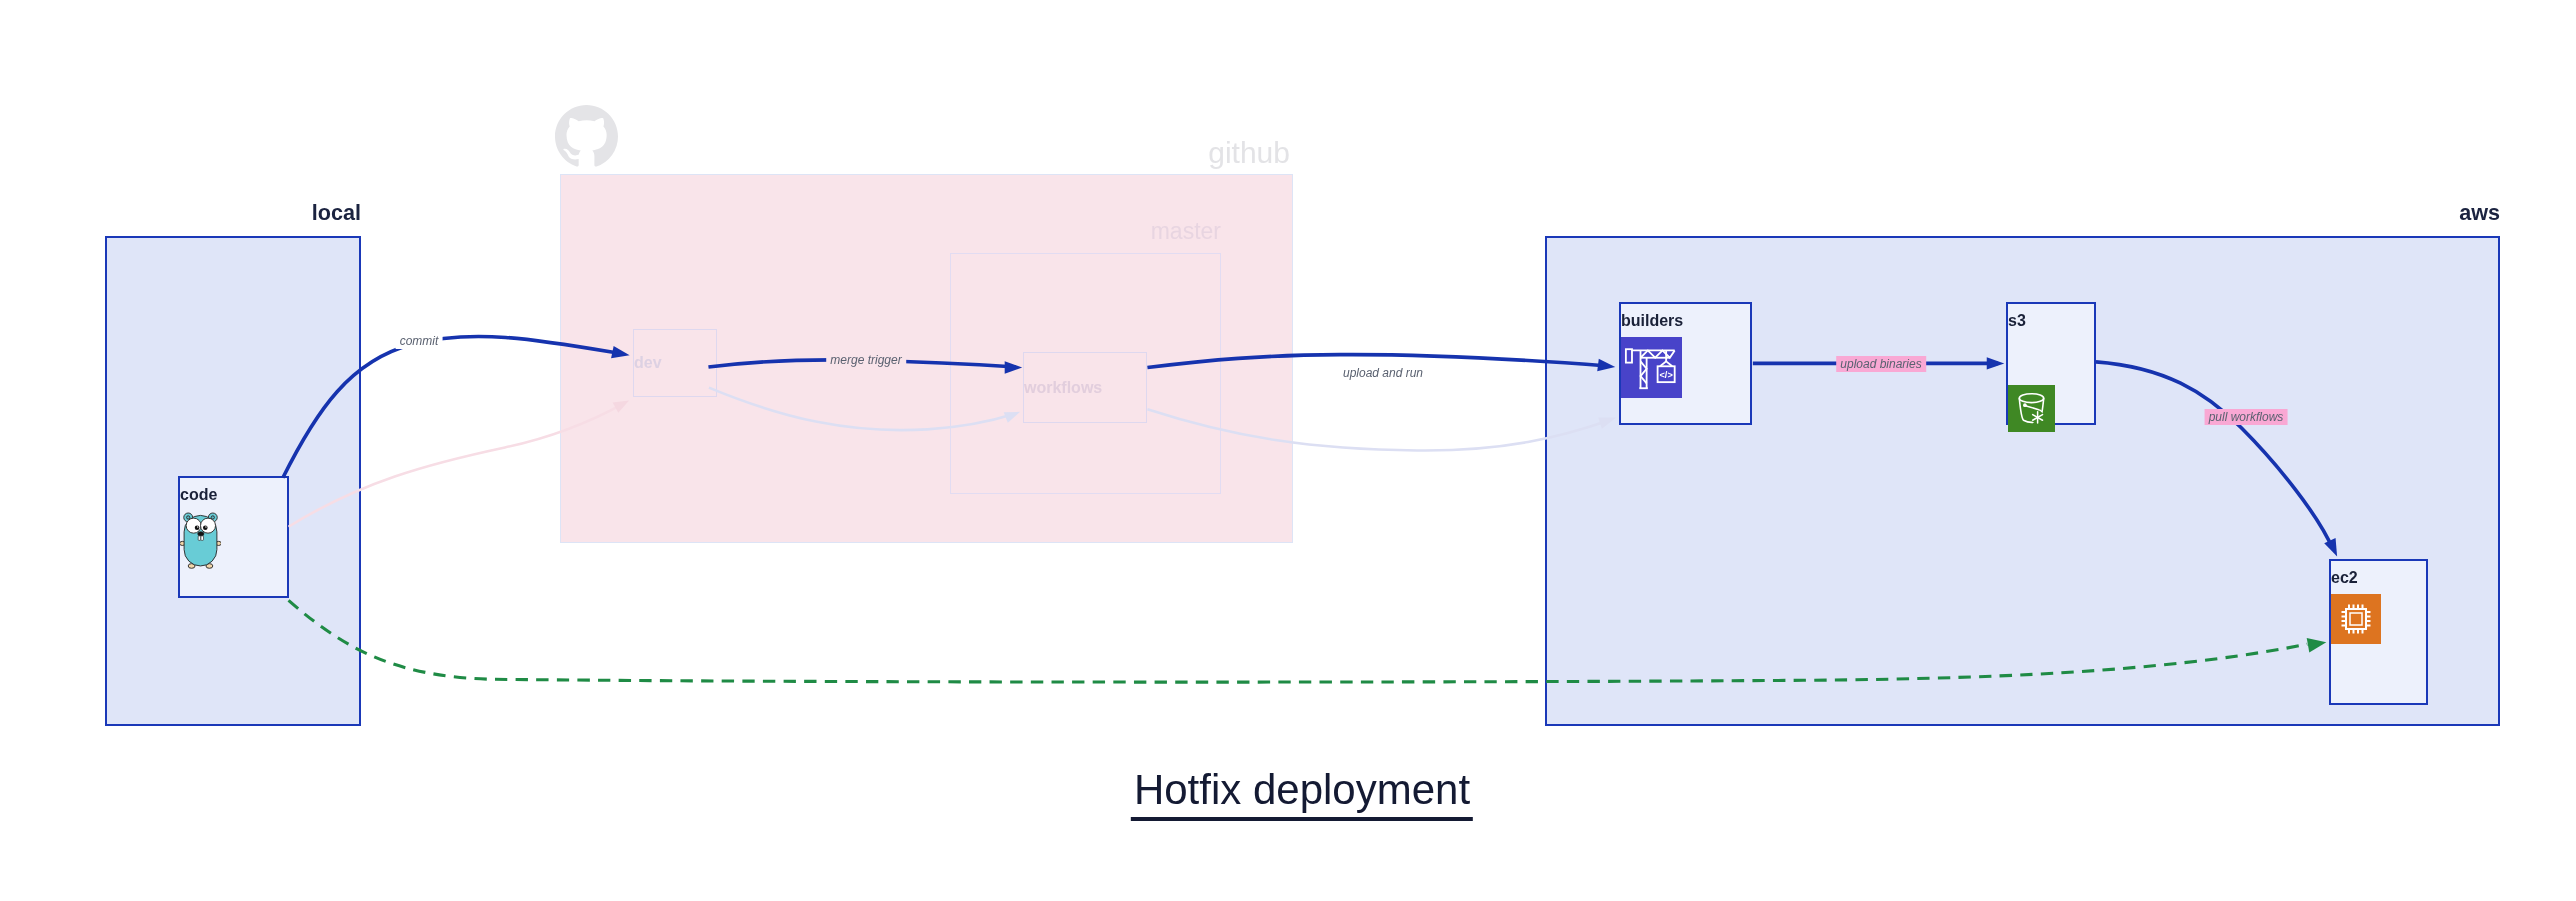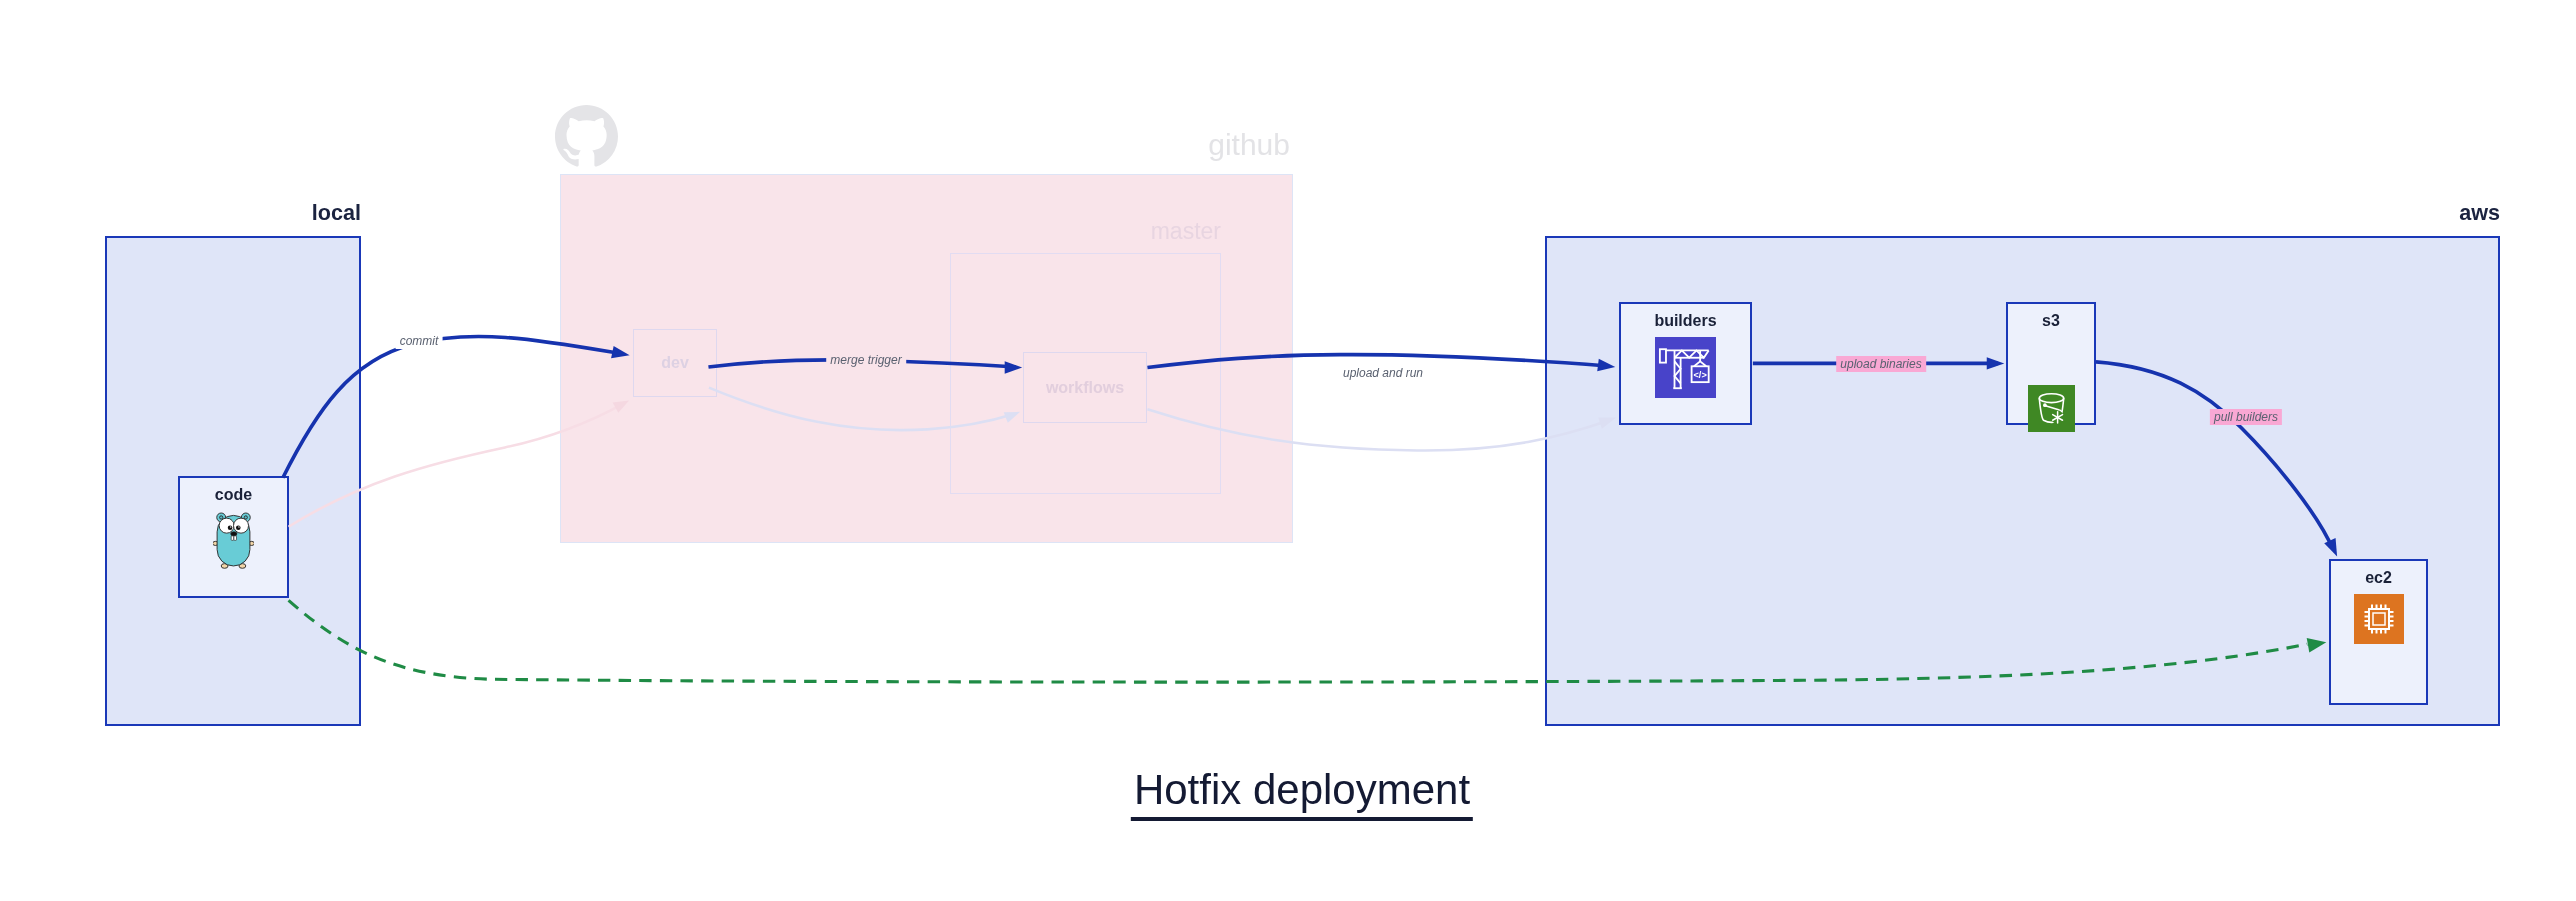--- a/index.html
+++ b/index.html
@@ -11,21 +11,21 @@
   
   .zone{position:absolute;box-sizing:border-box;}
   .zone.local,.zone.aws{background:#dfe5f8;border:2.6px solid #1a38b8;}
   .zone.github{background:#f9e4ea;border:1.5px solid #dde4f6;}
   .zone-label{position:absolute;text-align:right;font-size:21.6px;font-weight:600;color:#1b2340;}
   .zone-label.faded-big{font-size:30px;font-weight:300;color:#e3e3e6;text-align:right;}
   .zone-label.master{font-size:23px;font-weight:500;color:#e8d5e1;}
 
   
   .node{position:absolute;box-sizing:border-box;background:#edf1fc;border:2.6px solid #1a38b8;
-        display:flex;flex-direction:column;align-items:center;}
+        display:flex;flex-direction:column;align-items:flex-start;}
   .node .node-label{font-size:16px;font-weight:700;color:#1a2138;margin-top:8.2px;}
   .node.small-border{border-width:2.1px;}
   .node.ghost{background:transparent;border:1.5px solid #ded8ef;justify-content:center;}
   .ghost-label{font-size:16px;font-weight:700;color:#ddd1e3;}
   .node .icon-wrap{margin-top:7.2px;}
 
   
   .edge-label{position:absolute;transform:translate(-50%,-50%);font-style:italic;
               font-size:12px;color:#5a6170;white-space:nowrap;padding:1px 4.1px;}
   .bg-white{background:#ffffff;}
@@ -44,21 +44,21 @@
 
   <div class="zone-label abs" style="left:105px;top:200px;width:256px;">local</div>
   <div class="zone local" style="left:105px;top:236px;width:256px;height:490px;"></div>
 
   <div class="zone github" style="left:560px;top:174px;width:733px;height:369px;"></div>
   <span class="abs" style="left:555px;top:105px;">
     <svg width="63" height="63" viewBox="0 0 16 16">
       <path fill="#e4e4e7" d="M8 0C3.58 0 0 3.58 0 8c0 3.54 2.29 6.53 5.47 7.59.4.07.55-.17.55-.38 0-.19-.01-.82-.01-1.49-2.01.37-2.53-.49-2.69-.94-.09-.23-.48-.94-.82-1.13-.28-.15-.68-.52-.01-.53.63-.01 1.08.58 1.23.82.72 1.21 1.87.87 2.33.66.07-.52.28-.87.51-1.07-1.78-.2-3.64-.89-3.64-3.95 0-.87.31-1.59.82-2.15-.08-.2-.36-1.02.08-2.12 0 0 .67-.21 2.2.82.64-.18 1.32-.27 2-.27s1.36.09 2 .27c1.53-1.04 2.2-.82 2.2-.82.44 1.1.16 1.92.08 2.12.51.56.82 1.27.82 2.15 0 3.07-1.87 3.75-3.65 3.95.29.25.54.73.54 1.48 0 1.07-.01 1.93-.01 2.2 0 .21.15.46.55.38A8.01 8.01 0 0 0 16 8c0-4.42-3.58-8-8-8z"></path>
     </svg>
   </span>
-  <div class="zone-label faded-big abs" style="left:1084px;top:128px;width:206px;">github</div>
+  <div class="zone-label faded-big abs" style="left:1084px;top:136px;width:206px;">github</div>
 
   <div class="zone-label master abs" style="left:950px;top:218px;width:271px;">master</div>
   <div class="zone abs" style="left:950px;top:253px;width:271px;height:241px;border:1.5px solid #e2dcf2;"></div>
 
   <div class="node ghost" style="left:633px;top:329px;width:84px;height:68px;">
     <span class="ghost-label">dev</span>
   </div>
 
   <div class="node ghost" style="left:1023px;top:352px;width:124px;height:71px;">
     <span class="ghost-label" style="color:#e2cedd;">workflows</span>
@@ -198,18 +198,18 @@
     <polygon points="4536,1080 4511,1054 4533,1044" fill="#1633ae"></polygon>
 
     <path d="M 560 1165 C 680 1270 780 1312 950 1318 C 1600 1325 2800 1325 3500 1320 C 3950 1317 4250 1295 4478 1250" stroke="#1f8b45" stroke-width="6" fill="none" stroke-dasharray="24 16"></path>
     <polygon points="4515,1246 4482,1266 4477,1238" fill="#1f8b45"></polygon>
   </svg>
 
   <div class="edge-label bg-white" style="left:419px;top:341px;">commit</div>
   <div class="edge-label bg-pink" style="left:866px;top:360px;">merge trigger</div>
   <div class="edge-label bg-white" style="left:1383px;top:357px;margin-top:16px;">upload and run</div>
   <div class="edge-label bg-lav" style="left:1881px;top:364px;">upload binaries</div>
-  <div class="edge-label bg-lav" style="left:2246px;top:417px;">pull builders</div>
+  <div class="edge-label bg-lav" style="left:2246px;top:417px;">pull workflows</div>
 
   <div class="diagram-title">Hotfix deployment</div>
 
 </div>
 
 
 </body></html>

